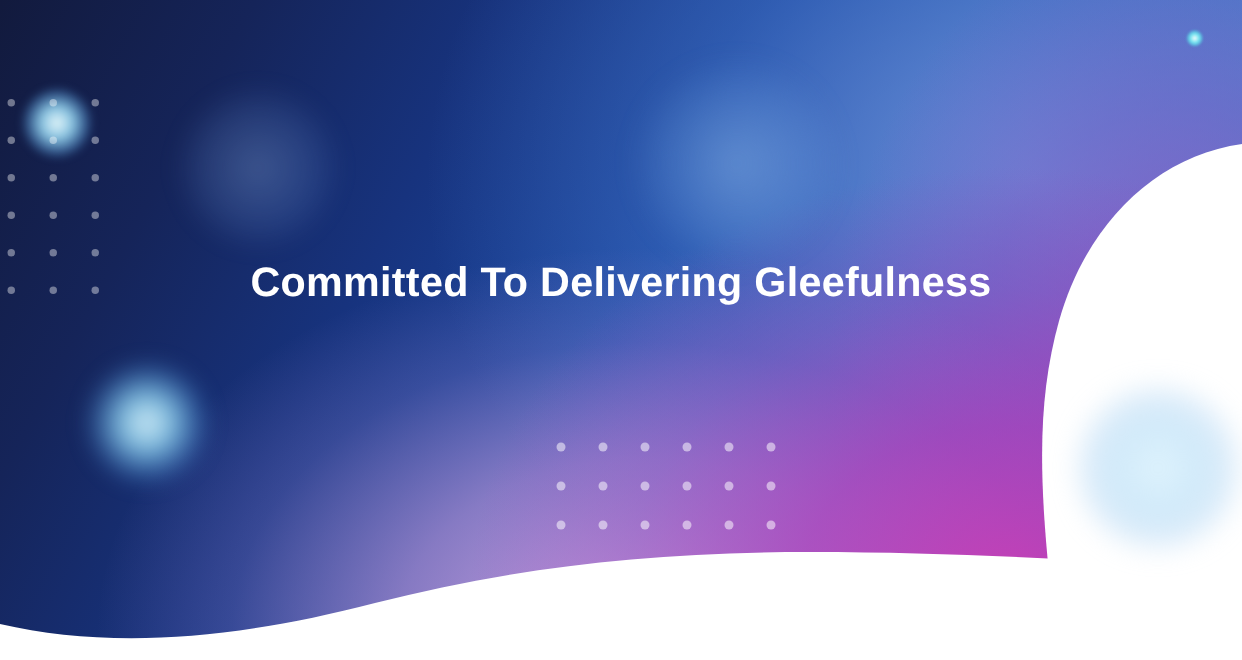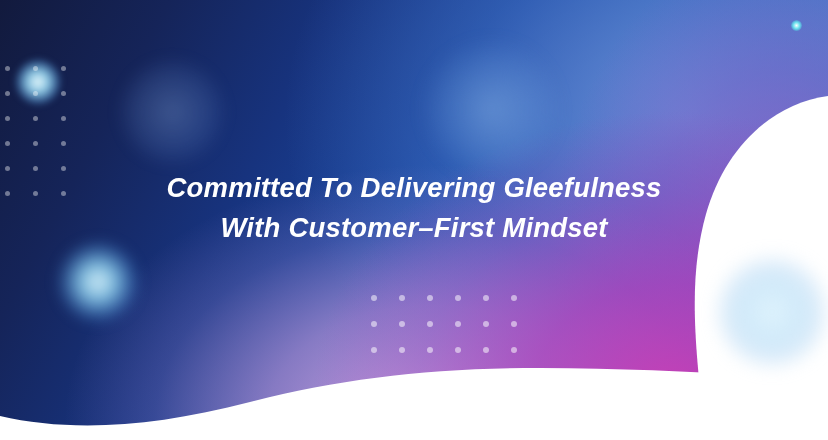--- a/index.html
+++ b/index.html
@@ -144,21 +144,21 @@
     width: 828px;
     text-align: center;
     color: #ffffff;
     font-family: "Liberation Sans", sans-serif;
     font-weight: bold;
     font-size: 27.5px;
     line-height: 40px;
     letter-spacing: 0.2px;
     z-index: 40;
   }
-  .headline .line { display: block; white-space: nowrap; font-style: italic; }
+  .headline .line { display: block; white-space: nowrap; }
 
   
   .wave-svg {
     position: absolute;
     inset: 0;
     width: 828px;
     height: 440px;
     z-index: 20;
   }
 
@@ -229,21 +229,20 @@
         <div class="dot" style="left: 399px; top: 347px;"></div>
         <div class="dot" style="left: 427px; top: 347px;"></div>
         <div class="dot" style="left: 455px; top: 347px;"></div>
         <div class="dot" style="left: 483px; top: 347px;"></div>
         <div class="dot" style="left: 511px; top: 347px;"></div>
       </div>
   </div>
 
   <div class="headline">
     <span class="line">Committed To Delivering Gleefulness</span>
-    <span class="line">With Customer–First Mindset</span>
   </div>
 
   <svg class="wave-svg" viewBox="0 0 828 440" preserveAspectRatio="none">
     <path id="right-curve-path" d="M828,96 C 770,104 724,150 706,214 C 690,272 692,330 706,440 L828,440 Z" fill="#ffffff"></path>
     <path id="bottom-wave-path" d="M0,416 C 70,432 150,428 250,402 C 340,379 430,368 540,368 C 640,368 720,374 828,378 L828,440 L0,440 Z" fill="#ffffff"></path>
   </svg>
 
   <div class="orb-white-area"></div>
 
 </div>

